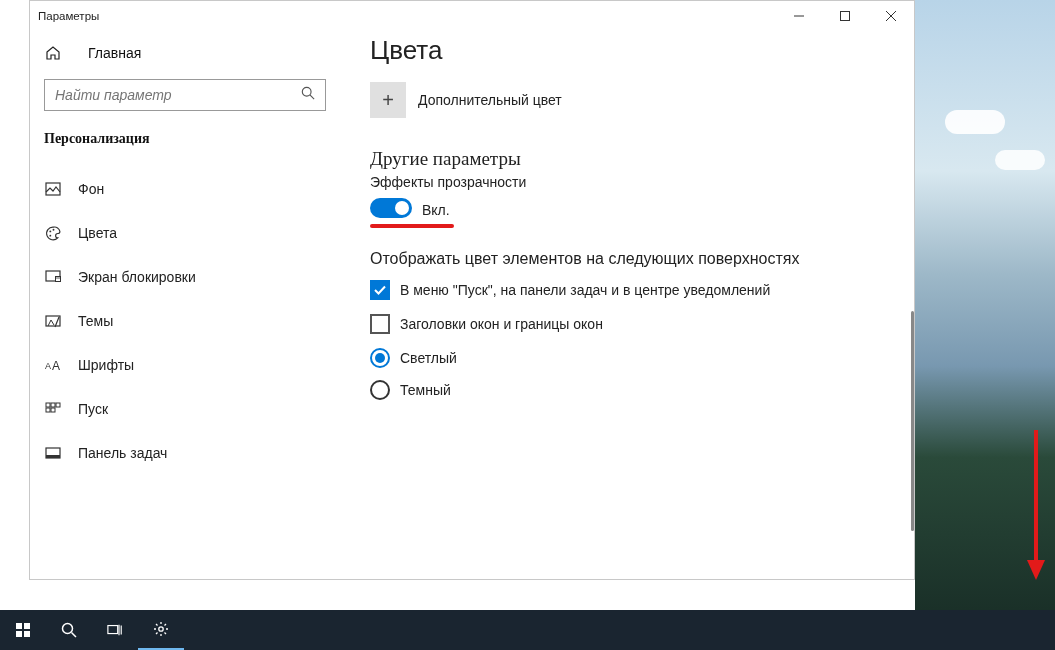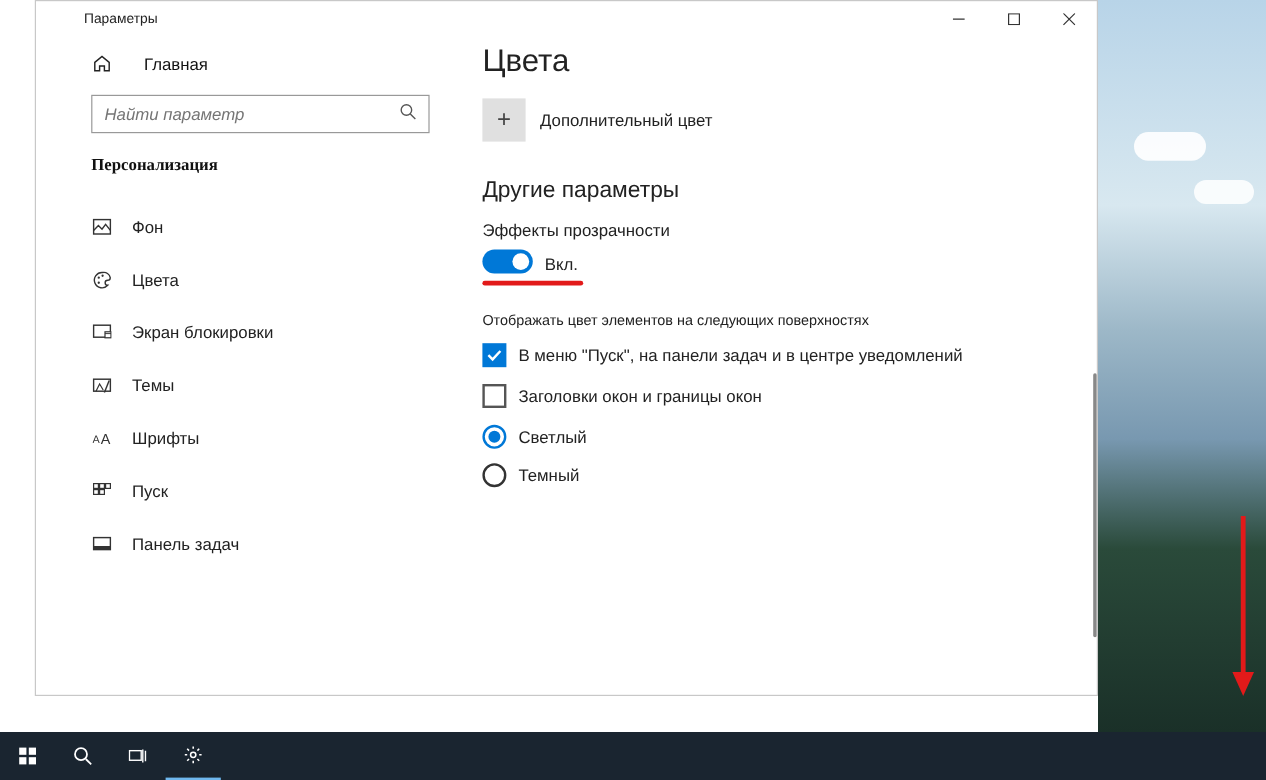--- a/index.html
+++ b/index.html
@@ -8,21 +8,21 @@
   .desktop-bg {
     position: absolute; right: 0; top: 0; width: 140px; height: 610px;
     background: linear-gradient(180deg, #b8d4e8 0%, #d8e8f0 28%, #9db8c8 45%, #7898b0 60%, #2a4a3a 75%, #1a3028 100%);
     z-index: 0;
   }
   .desktop-cloud1 { position: absolute; top: 110px; right: 50px; width: 60px; height: 24px; background: #fff; border-radius: 20px; opacity: 0.9; z-index: 0; }
   .desktop-cloud2 { position: absolute; top: 150px; right: 10px; width: 50px; height: 20px; background: #fff; border-radius: 20px; opacity: 0.85; z-index: 0; }
 
   .window {
     position: absolute; left: 29px; top: 0; width: 886px; height: 580px;
-    background: #fff; border: 1px solid #c8c8c8; z-index: 2; padding-left: 32px;
+    background: #fff; border: 1px solid #c8c8c8; z-index: 2;
   }
   .titlebar { height: 30px; display: flex; align-items: center; }
   .titlebar-title { font-size: 11.5px; color: #222; padding-left: 8px; }
   .titlebar-ctrls { margin-left: auto; display: flex; }
   .tctrl { width: 46px; height: 30px; display: flex; align-items: center; justify-content: center; color: #555; cursor: pointer; }
   .tctrl svg { width: 10px; height: 10px; }
   
   .body { display: flex; height: calc(100% - 30px); }
   .sidebar { width: 310px; padding: 2px 0 0 0; }
   .home-row { display: flex; align-items: center; height: 40px; padding-left: 14px; cursor: pointer; }
@@ -40,31 +40,31 @@
   .nav-item .ni-icon { width: 18px; margin-right: 16px; display: flex; justify-content: center; color: #333; }
   .nav-item .ni-label { font-size: 14px; color: #222; }
   
   .content { flex: 1; padding: 4px 0 0 30px; position: relative; overflow: hidden; }
   .page-title { font-size: 26px; font-weight: 400; color: #222; margin-bottom: 16px; }
   
   .addcolor-row { display: flex; align-items: center; margin-bottom: 30px; }
   .addplus { width: 36px; height: 36px; background: #e0e0e0; display: flex; align-items: center; justify-content: center; font-size: 20px; color: #444; margin-right: 12px; cursor: pointer; }
   .addcolor-label { font-size: 14px; color: #222; }
   
-  .section-h { font-size: 19px; font-weight: 400; color: #222; margin-bottom: 14px; }
+  .section-h { font-size: 19px; font-weight: 400; color: #222; margin-bottom: 4px; font-family: Liberation Serif, serif; }
   .opt-label { font-size: 14px; color: #222; margin-bottom: 8px; }
   
   .toggle-row { display: flex; align-items: flex-end; margin-bottom: 4px; }
   .toggle { width: 42px; height: 20px; border-radius: 10px; background: #0078d7; position: relative; cursor: pointer; margin-right: 10px; }
   .toggle-knob { position: absolute; right: 3px; top: 3px; width: 14px; height: 14px; border-radius: 50%; background: #fff; }
   .toggle-state { font-size: 14px; color: #222; }
   
   .red-underline { width: 84px; height: 4px; background: #e21a1a; border-radius: 2px; margin-top: 6px; margin-bottom: 22px; }
   
-  .surface-label { font-size: 12px; color: #222; margin-bottom: 12px; }
+  .surface-label { font-size: 16px; color: #222; margin-bottom: 12px; }
   .check-row { display: flex; align-items: center; margin-bottom: 14px; cursor: pointer; }
   .checkbox { width: 20px; height: 20px; margin-right: 10px; display: flex; align-items: center; justify-content: center; }
   .checkbox.checked { background: #0078d7; }
   .checkbox.unchecked { border: 2px solid #555; background: #fff; }
   .check-label { font-size: 14px; color: #222; }
   
   .mode-label { font-size: 14px; color: #222; margin: 18px 0 12px 0; }
   .radio-row { display: flex; align-items: center; margin-bottom: 12px; cursor: pointer; }
   .radio { width: 20px; height: 20px; border: 2px solid #333; border-radius: 50%; margin-right: 10px; display: flex; align-items: center; justify-content: center; }
   .radio.sel { border-color: #0078d7; }

